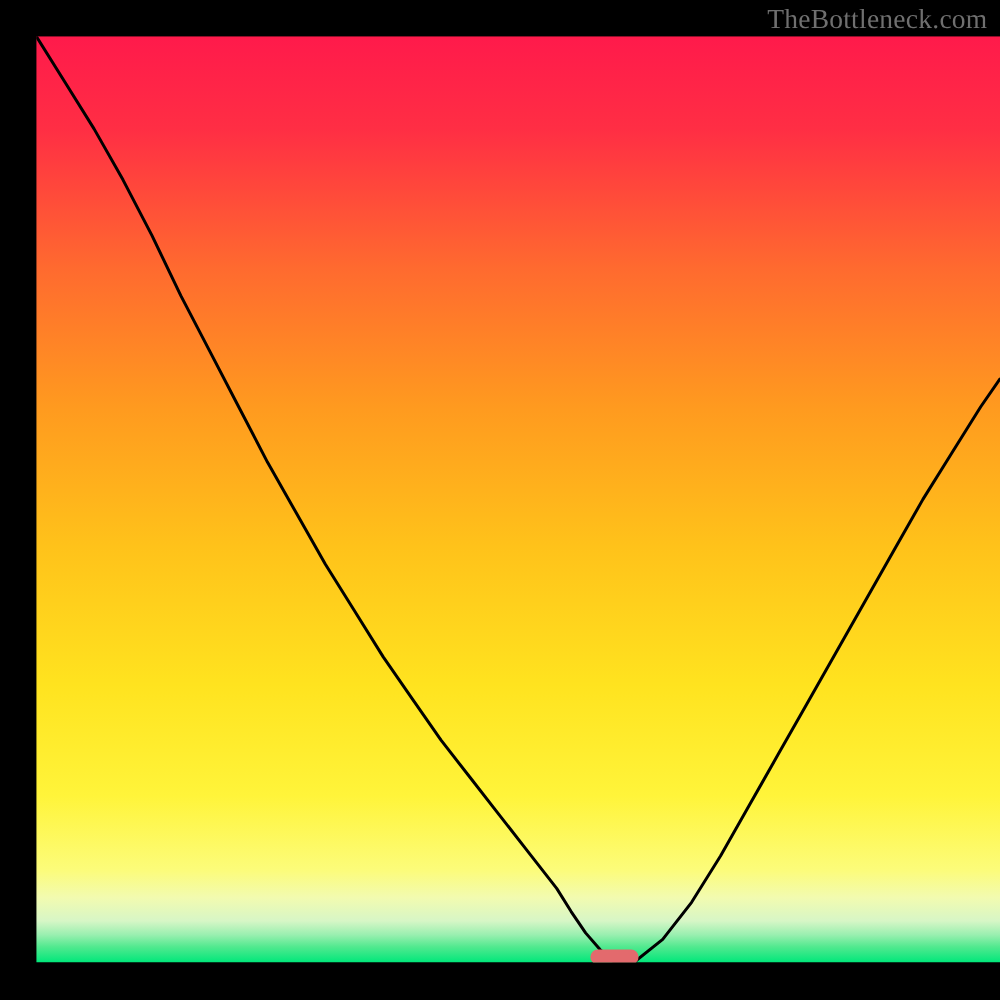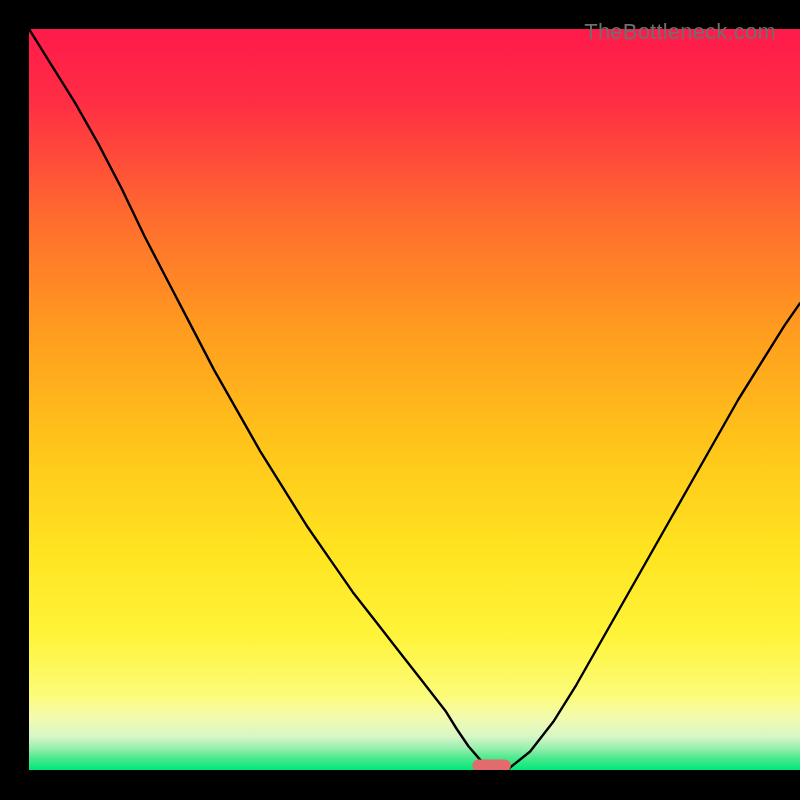--- a/index.html
+++ b/index.html
@@ -25,26 +25,25 @@
   .gradient-bg {
     position: absolute;
     left: 0;
     top: 0;
     right: 0;
     bottom: 0;
   }
   .watermark {
     position: absolute;
     top: 2px;
-    right: 24px;
-    font-family: Liberation Sans, sans-serif;
+    right: 10px;
+    font-family: Liberation Serif, serif;
     font-size: 22px;
     color: #6f6f6f;
     letter-spacing: 0.2px;
-    margin-top: 17px;
   }
 </style>
 </head>
 <body>
 
 <div class="frame">
   <div class="plot" id="plot" style="left: 29px; top: 29px; width: 771px; height: 741px;">
     <svg id="bgsvg" class="gradient-bg" preserveAspectRatio="none" width="771" height="741" viewBox="0 0 771 741">
       <defs>
         <linearGradient id="heat" x1="0" y1="0" x2="0" y2="1">

